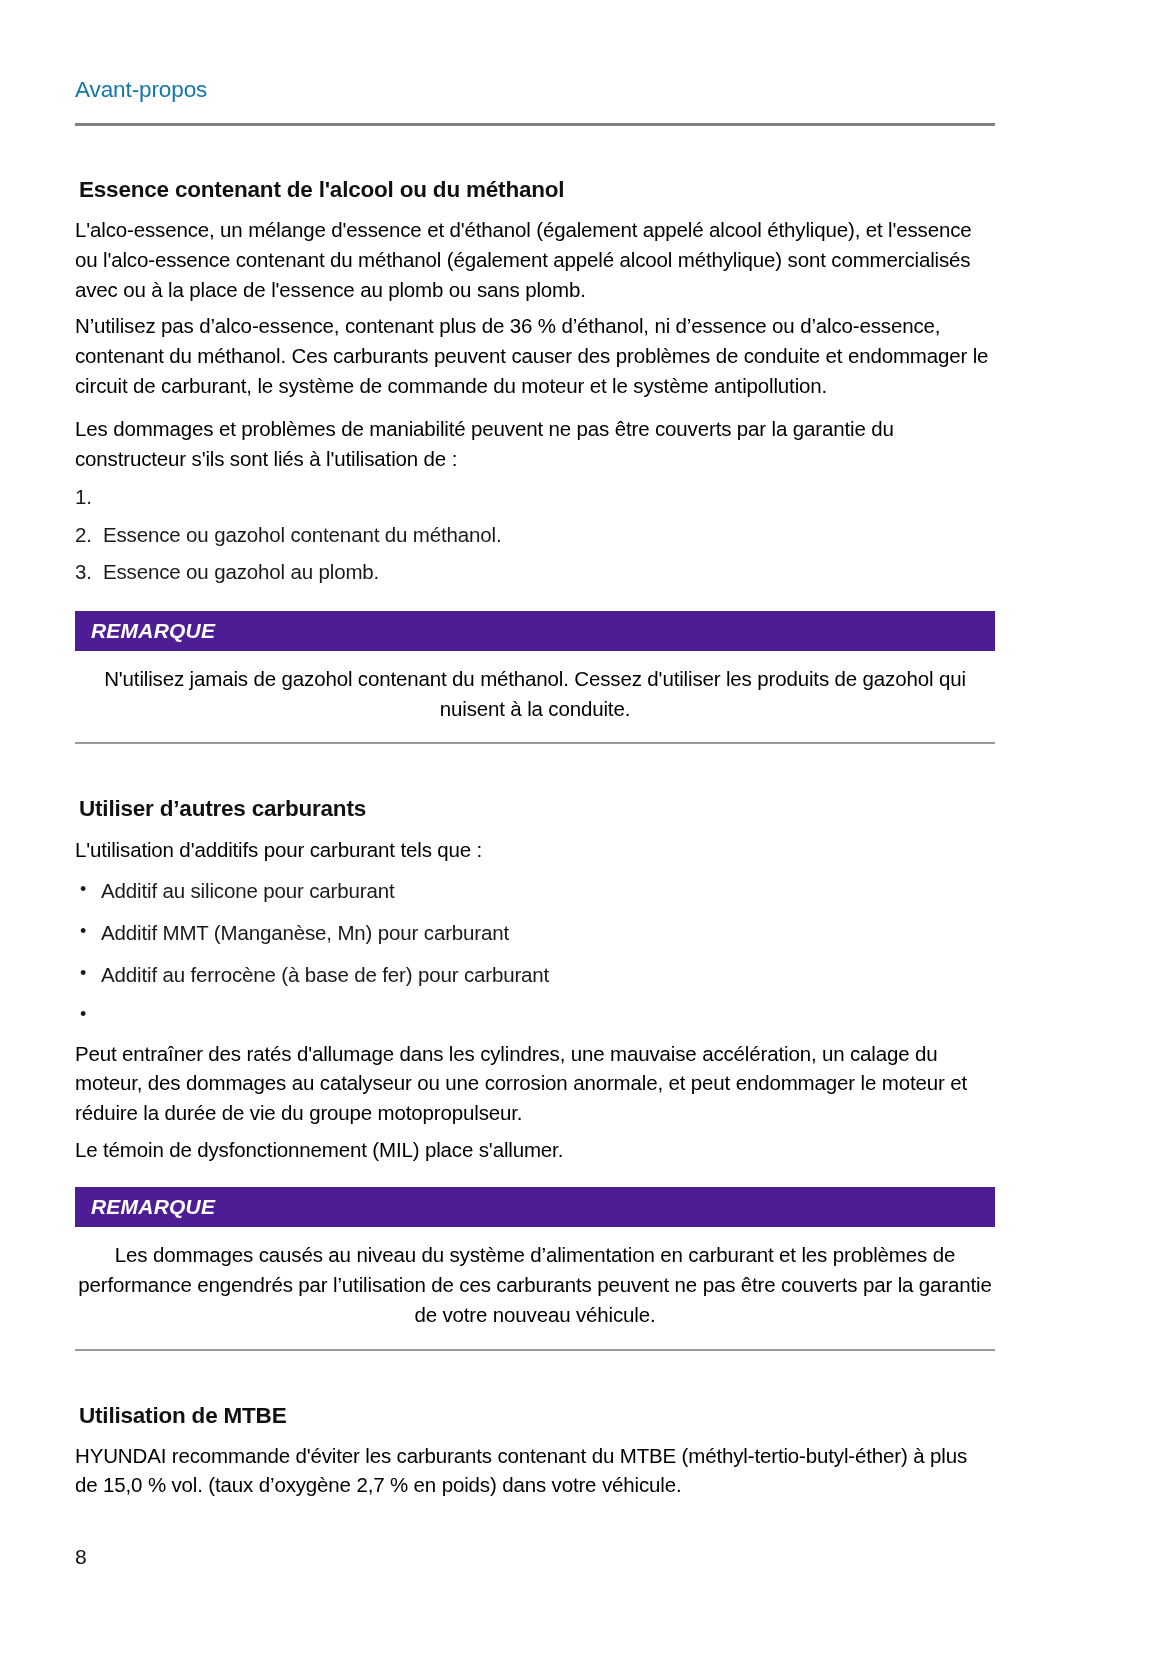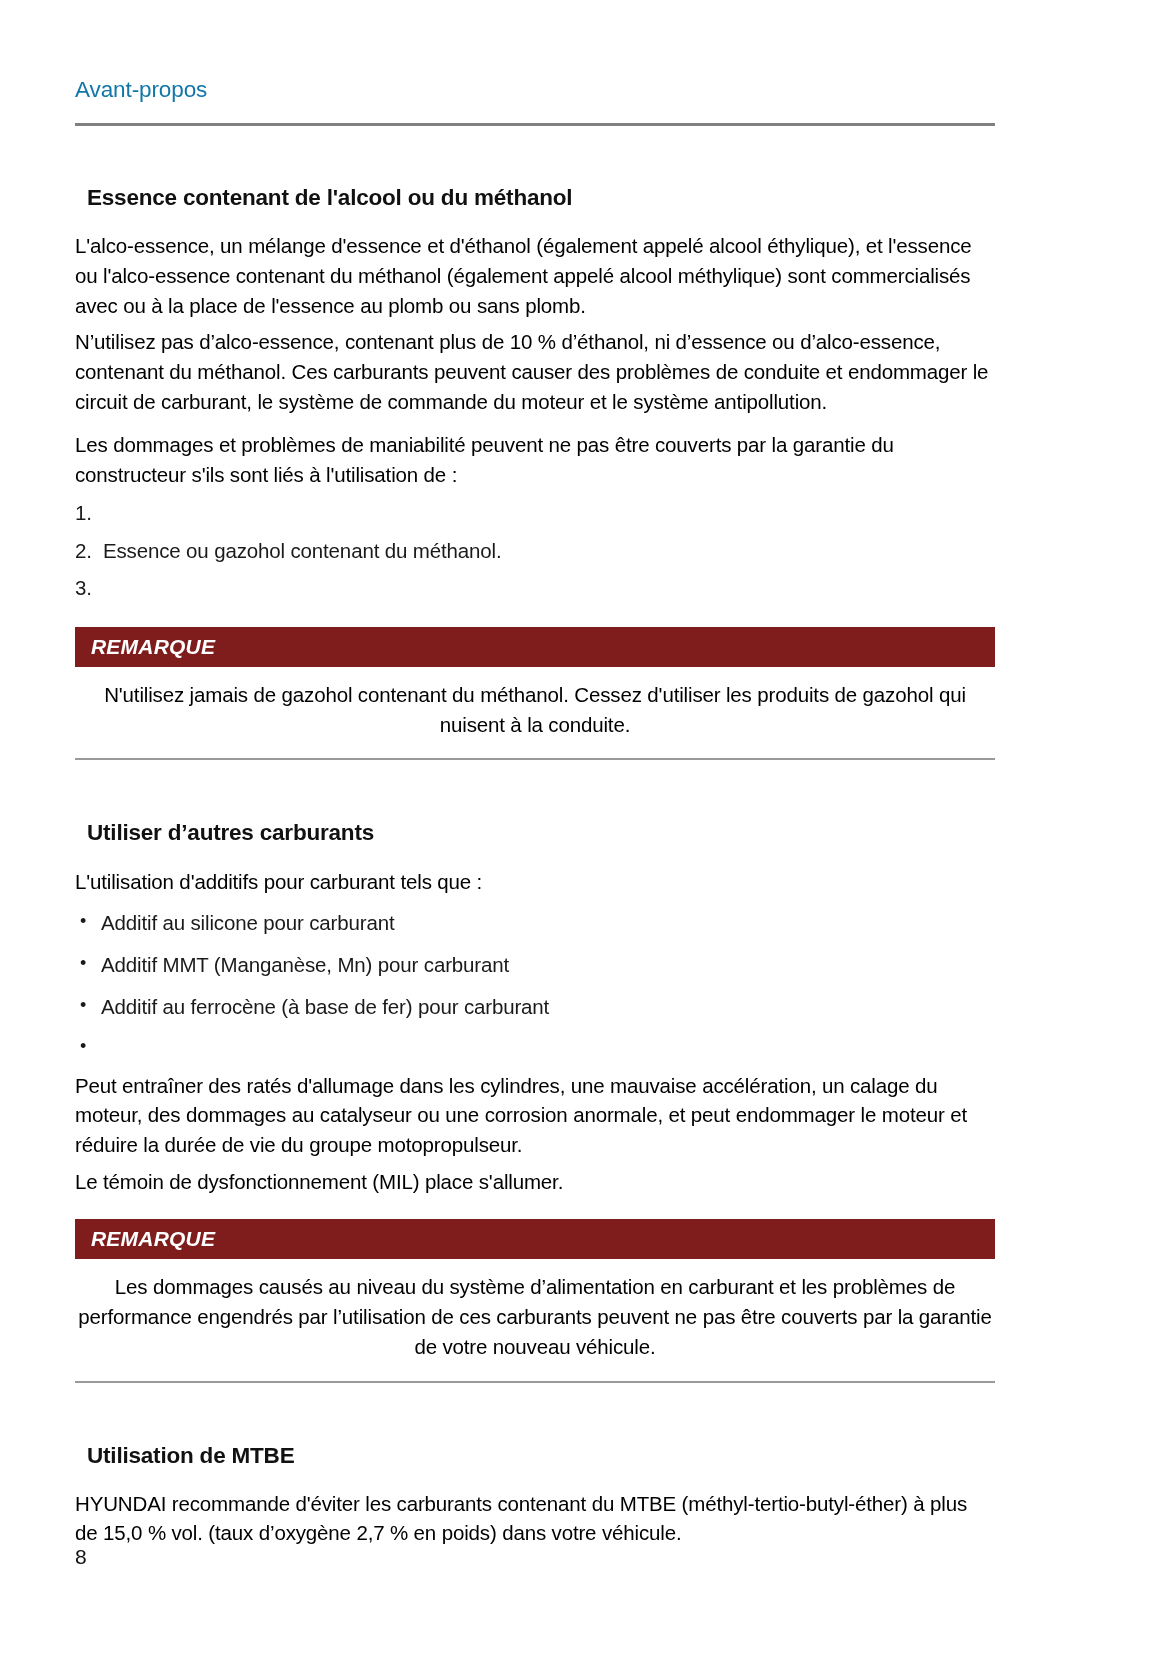--- a/index.html
+++ b/index.html
@@ -43,21 +43,21 @@
     height: 3px;
     background: #808080;
     width: 920px;
   }
 
   
   h2.section-title {
     font-size: 22.5px;
     font-weight: 700;
     letter-spacing: -0.2px;
-    margin: 12px;
+    margin: 4px;
     padding: 0;
     line-height: 1.25;
     color: #111111;
   }
   p.body-text {
     font-size: 20.5px;
     line-height: 1.45;
     margin: 0;
     padding: 0;
     color: #000000;
@@ -95,21 +95,21 @@
     flex: 0 0 26px;
     text-align: left;
     padding-left: 5px;
     box-sizing: border-box;
     font-size: 18px;
     line-height: 1.45;
   }
 
   
   .note-banner {
-    background: #7f1d1d;
+    background: #4c1d95;
     height: 40px;
     display: flex;
     align-items: center;
     padding-left: 16px;
     box-sizing: border-box;
     width: 920px;
   }
   .note-banner .note-label {
     color: #ffffff;
     font-weight: 700;
@@ -148,35 +148,36 @@
       <div class="chapter">Avant-propos</div>
     </div>
     <div class="header-rule"></div>
 
     <div style="height:46px"></div>
     <h2 class="section-title">Essence contenant de l'alcool ou du méthanol</h2>
 
     <div class="block-gap-sm"></div>
     <p class="body-text">L'alco-essence, un mélange d'essence et d'éthanol (également appelé alcool éthylique), et l'essence ou l'alco-essence contenant du méthanol (également appelé alcool méthylique) sont commercialisés avec ou à la place de l'essence au plomb ou sans plomb.</p>
     <div class="block-gap-sm"></div>
-    <p class="body-text">N’utilisez pas d’alco-essence, contenant plus de 10 % d’éthanol, ni d’essence ou d’alco-essence, contenant du méthanol. Ces carburants peuvent causer des problèmes de conduite et endommager le circuit de carburant, le système de commande du moteur et le système antipollution.</p>
+    <p class="body-text">N’utilisez pas d’alco-essence, contenant plus de 36 % d’éthanol, ni d’essence ou d’alco-essence, contenant du méthanol. Ces carburants peuvent causer des problèmes de conduite et endommager le circuit de carburant, le système de commande du moteur et le système antipollution.</p>
     <div class="block-gap-sm"></div>
     <div class="block-gap-sm"></div>
     <p class="body-text">Les dommages et problèmes de maniabilité peuvent ne pas être couverts par la garantie du constructeur s'ils sont liés à l'utilisation de :</p>
 
     <ol class="num-list">
       <li class="num-item">
         <span class="num">1.</span>
       </li>
       <li class="num-item">
         <span class="num">2.</span>
         <span>Essence ou gazohol contenant du méthanol.</span>
       </li>
       <li class="num-item">
         <span class="num">3.</span>
+        <span>Essence ou gazohol au plomb.</span>
       </li>
     </ol>
 
     <div style="height:24px"></div>
     <div class="note-banner">
       <span class="note-label">REMARQUE</span>
     </div>
     <div class="note-body">
       <p class="body-text">N'utilisez jamais de gazohol contenant du méthanol. Cessez d'utiliser les produits de gazohol qui nuisent à la conduite.</p>
     </div>

